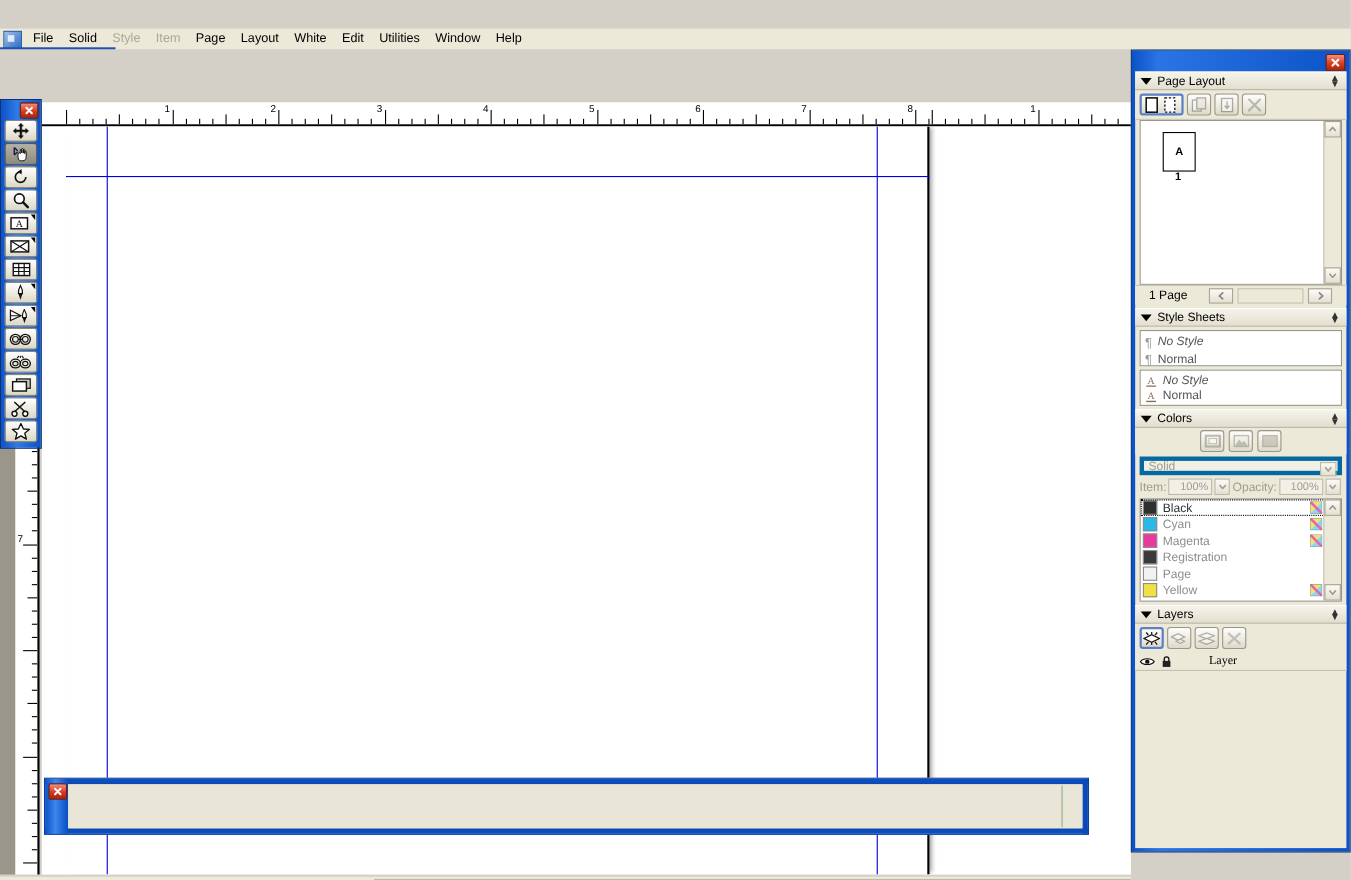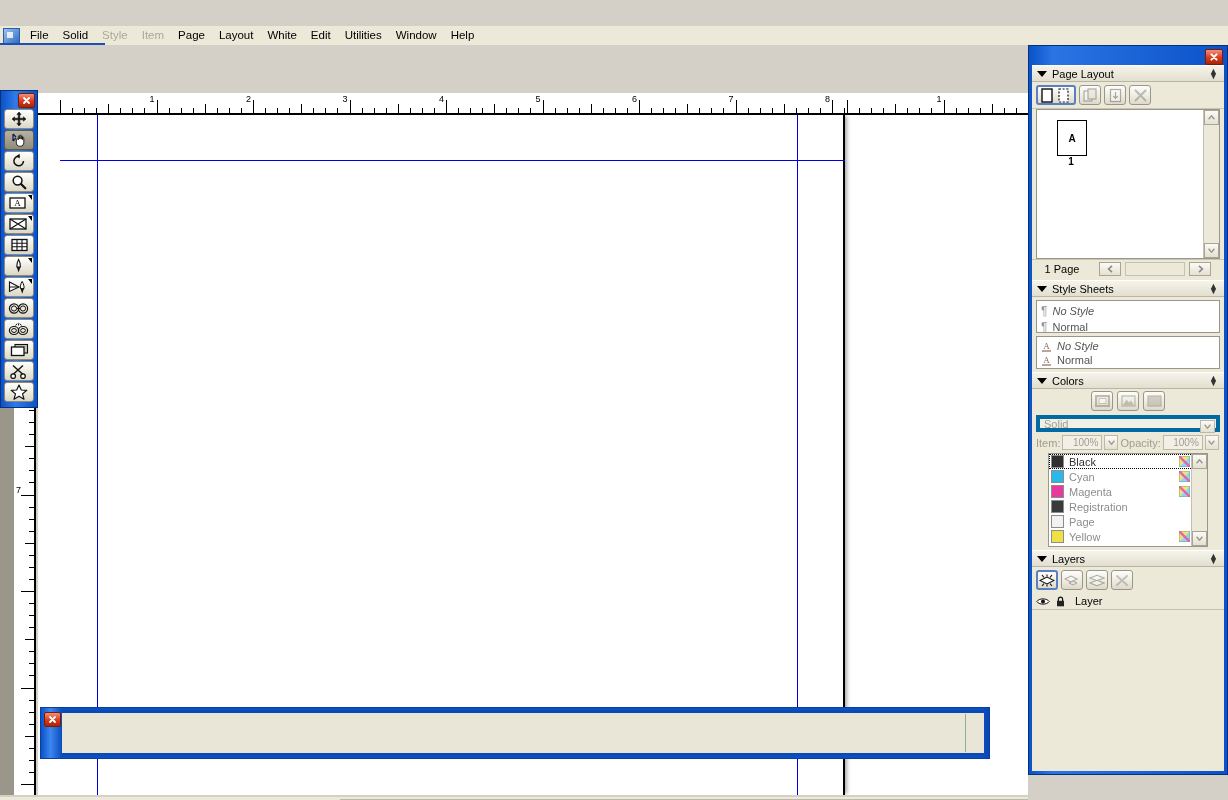--- a/index.html
+++ b/index.html
@@ -262,21 +262,21 @@
   .shaderow{display:flex;align-items:center;gap:2px;padding:1px 4px;font-size:11px;color:#a09c90;}
   .minifield{
     width:40px;height:15px;background:#f2f0e6;border:1px solid #bdb9a9;
     display:flex;align-items:center;justify-content:flex-end;padding-right:3px;
     font-size:10px;color:#a09c90;box-sizing:border-box;
   }
   .minidd{
     width:14px;height:15px;background:linear-gradient(to bottom,#fbfaf5,#e4e1d2);
     border:1px solid #bdb9a9;display:flex;align-items:center;justify-content:center;box-sizing:border-box;
   }
-  .colorlist{margin:2px 16px;background:#fff;border:1px solid #9a968a;position:relative;box-sizing:border-box;}
+  .colorlist{margin:2px 4px;background:#fff;border:1px solid #9a968a;position:relative;box-sizing:border-box;}
   .crow{display:flex;align-items:center;gap:5px;padding:0 2px;height:15px;font-size:11px;color:#8d8d8d;position:relative;cursor:pointer;}
   .crow.sel{outline:1px dotted #000;outline-offset:-1px;color:#333;}
   .cswatch{width:11px;height:11px;border:1px solid #8d8d8d;flex:none;}
   .cplate{position:absolute;right:17px;top:2px;width:11px;height:11px;}
 
   .layerhdr{
     display:flex;align-items:center;gap:6px;padding:2px 4px;font-size:11px;color:#000;
     background:#ece9d8;border-bottom:1px solid #c5c1b1;
   }
   .layerlist{margin:0 4px 4px 4px;background:#fff;border:1px solid #9a968a;box-sizing:border-box;}
@@ -892,19 +892,19 @@
 
       <div class="layerhdr">
         <svg width="14" height="9" viewBox="0 0 14 9">
             <path d="M0.8 4.5 C3 1 11 1 13.2 4.5 C11 8 3 8 0.8 4.5 Z" fill="#fff" stroke="#111" stroke-width="1"></path>
             <circle cx="7" cy="4.5" r="2" fill="#111"></circle>
           </svg>
         <svg width="9" height="11" viewBox="0 0 9 11">
             <path d="M2.4 5 L2.4 3.2 A2.1 2.1 0 0 1 6.6 3.2 L6.6 5" fill="none" stroke="#111" stroke-width="1.2"></path>
             <rect x="1" y="4.8" width="7" height="5.5" fill="#222"></rect>
           </svg>
-        <span style="margin-left:4px;">Layer</span>
+        <span style="margin-left:28px;font-family:Liberation Serif, serif;">Layer</span>
       </div>
 
 
     </div>
   </div>
 </div>
 
 </body></html>

